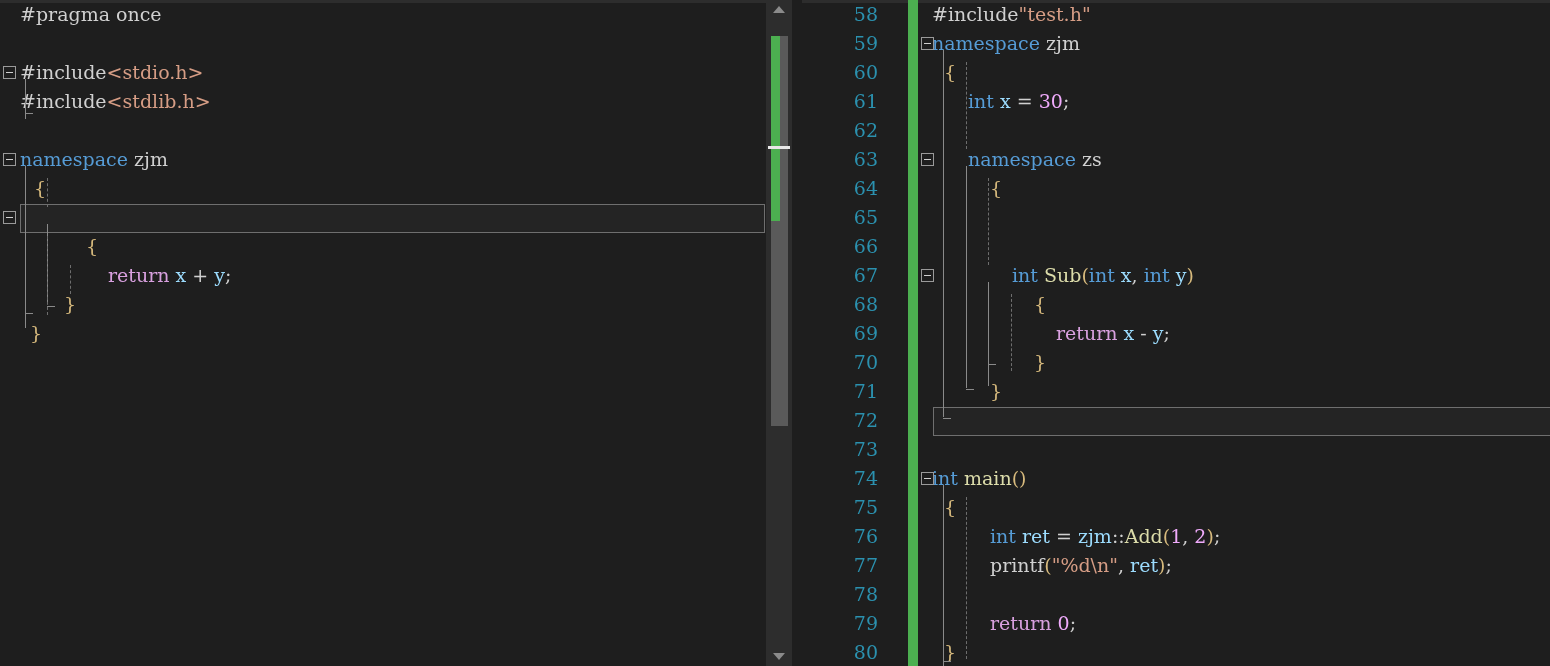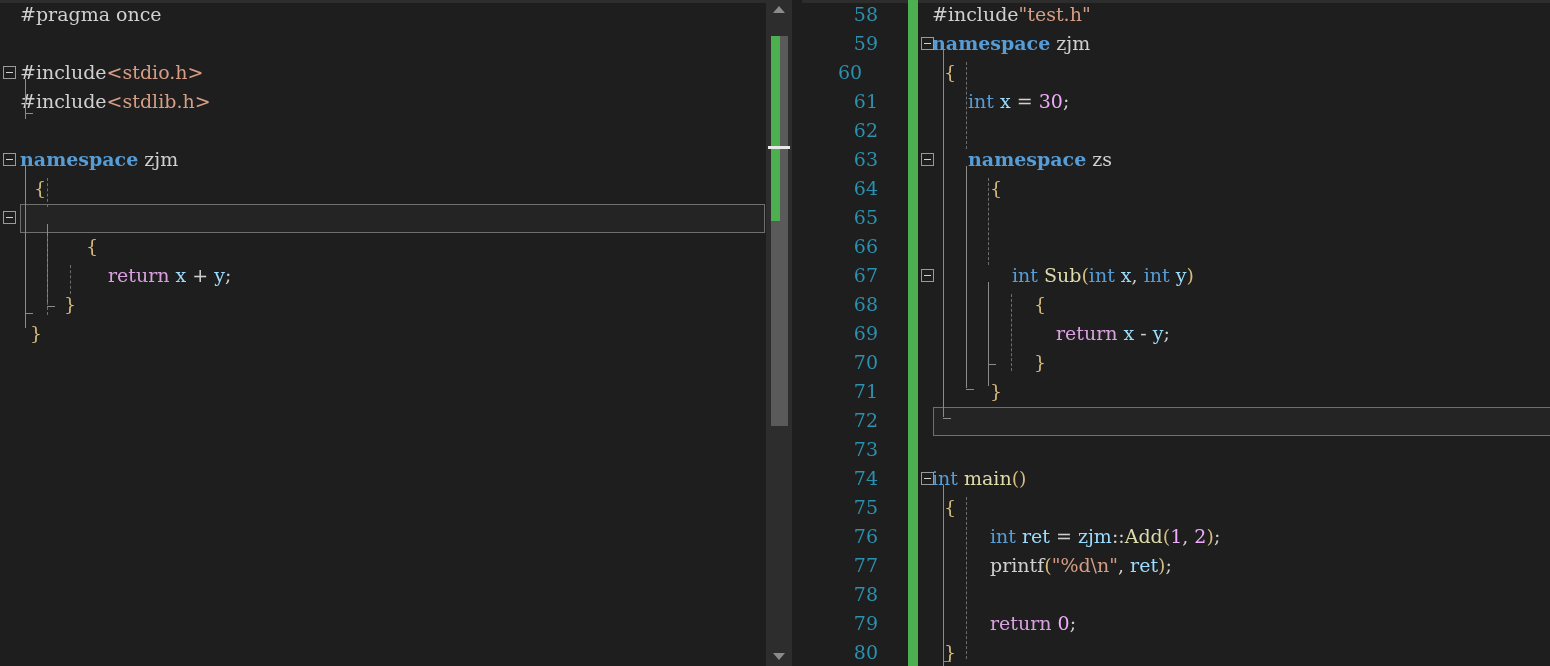--- a/index.html
+++ b/index.html
@@ -27,21 +27,21 @@
 
   
   .t-plain{color:#d0d0d0;}
   .t-kw{color:#569cd6;}
   .t-fn{color:#dcdcaa;}
   .t-str{color:#d69d85;}
   .t-num{color:#f0abfc;}
   .t-var{color:#9cdcfe;}
   .t-ctl{color:#d8a0df;}
   .t-brace{color:#d7ba7d;}
-  .t-ns{color:#569cd6;font-weight:bold;}
+  .t-ns{color:#569cd6;}
 
   
   .fold{
     position:absolute;width:13px;height:13px;
     border:1px solid #9a9a9a;background:#1e1e1e;
     box-sizing:border-box;
   }
   .fold::after{
     content:"";position:absolute;left:2px;top:5px;
     width:7px;height:1px;background:#cfcfcf;
@@ -154,21 +154,21 @@
   <div class="pane-gap" style="left:792px;"></div>
 
   <div class="editor" id="right-editor" style="position:absolute;left:802px;width:748px;">
     <div class="topbar"></div>
     <div class="right-changebar" style="left:106px;top:0;height:666px;"></div>
     <div class="code-layer" id="right-code">
         <div class="gutter-num" style="left: 20px; top: 0px;">58</div>
         <div class="line" style="top: 0px;"><span class="code-text" style="left: 130px;"><span class="t-plain">#include</span><span class="t-str">"test.h"</span></span></div>
         <div class="gutter-num" style="left: 20px; top: 29px;">59</div>
         <div class="line" style="top: 29px;"><span class="code-text" style="left: 130px;"><span class="t-ns">namespace</span><span class="t-plain"> zjm</span></span></div>
-        <div class="gutter-num" style="left: 20px; top: 58px; text-align: center;">60</div>
+        <div class="gutter-num" style="left: 20px; top: 58px;">60</div>
         <div class="line" style="top: 58px;"><span class="code-text" style="left: 142px;"><span class="t-brace">{</span></span></div>
         <div class="gutter-num" style="left: 20px; top: 87px;">61</div>
         <div class="line" style="top: 87px;"><span class="code-text" style="left: 166px;"><span class="t-kw">int</span><span class="t-plain"> </span><span class="t-var">x</span><span class="t-plain"> = </span><span class="t-num">30</span><span class="t-plain">;</span></span></div>
         <div class="gutter-num" style="left: 20px; top: 116px;">62</div>
         <div class="line" style="top: 116px;"><span class="code-text" style="left: 130px;"></span></div>
         <div class="gutter-num" style="left: 20px; top: 145px;">63</div>
         <div class="line" style="top: 145px;"><span class="code-text" style="left: 166px;"><span class="t-ns">namespace</span><span class="t-plain"> zs</span></span></div>
         <div class="gutter-num" style="left: 20px; top: 174px;">64</div>
         <div class="line" style="top: 174px;"><span class="code-text" style="left: 188px;"><span class="t-brace">{</span></span></div>
         <div class="gutter-num" style="left: 20px; top: 203px;">65</div>

